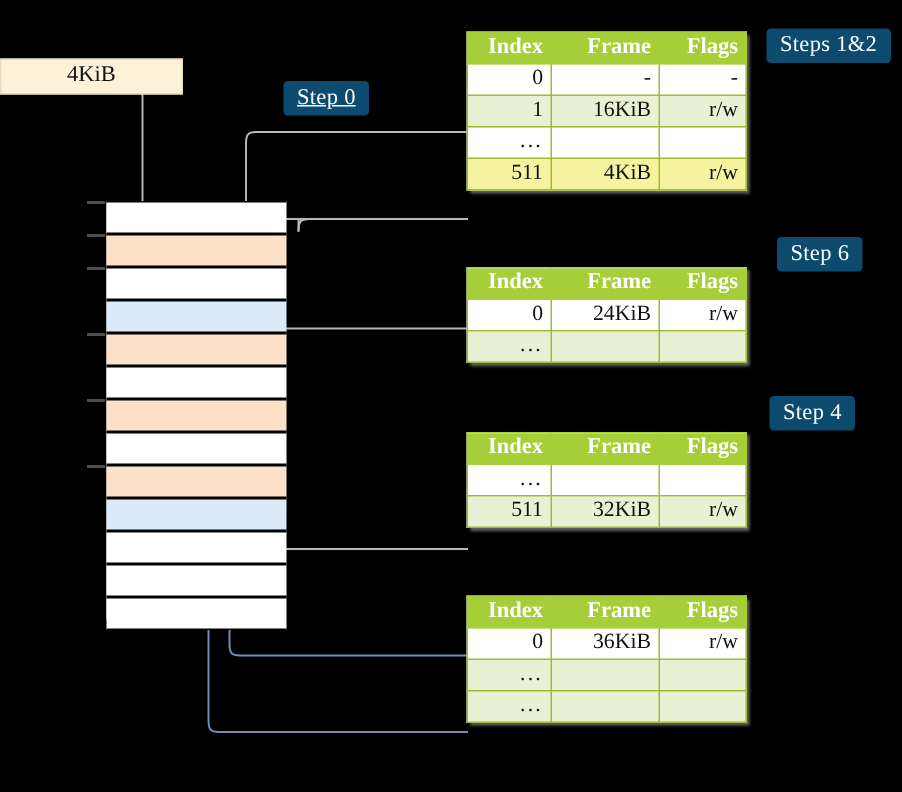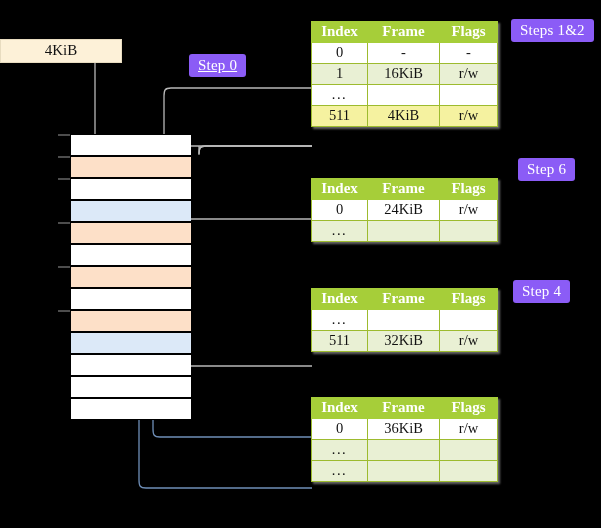--- a/index.html
+++ b/index.html
@@ -27,21 +27,21 @@
     position: absolute;
     left: 0; top: 0;
     width: 601px;
     height: 528px;
     pointer-events: none;
   }
 
   
   .step-pill {
     position: absolute;
-    background: #8b5cf6;
+    background: #0c4a6e;
     color: #ffffff;
     font-size: 15px;
     line-height: 20px;
     padding: 1px 9px 2px 9px;
     border-radius: 3px;
     white-space: nowrap;
     box-shadow: 1px 1px 0 rgba(0,0,0,0.55);
     letter-spacing: 0.2px;
   }
 
@@ -92,21 +92,21 @@
   .ptable {
     position: absolute;
     border-collapse: collapse;
     background: #ffffff;
     box-shadow: 2px 2px 2px rgba(120,120,120,0.85);
     font-size: 14.5px;
   }
   .ptable th, .ptable td {
     border: 1px solid #9dbb2e;
     padding: 1px 5px 2px 5px;
-    text-align: center;
+    text-align: right;
     height: 21px;
     box-sizing: border-box;
     color: #111111;
     font-weight: normal;
     white-space: nowrap;
   }
   .ptable th {
     background: #a6ce39;
     color: #ffffff;
     font-weight: bold;
@@ -176,21 +176,21 @@
 
   <div class="step-pill" style="left:189px; top:54px;text-decoration:underline;">
     <span>Step 0</span>
   </div>
   <div class="step-pill" style="left:511px; top:19px;">
     <span>Steps 1&amp;2</span>
   </div>
   <div class="step-pill" style="left:518px; top:158px;">
     <span>Step 6</span>
   </div>
-  <div class="step-pill" style="left:513px; top:280px;text-align:center;">
+  <div class="step-pill" style="left:513px; top:264px;text-align:center;">
     <span>Step 4</span>
   </div>
 
   <div id="memcol">
       <div class="memrow plain" style="top: -1.5px;"></div>
       <div class="memrow orange" style="top: 20.5px;"></div>
       <div class="memrow plain" style="top: 42.5px;"></div>
       <div class="memrow blue" style="top: 64.5px;"></div>
       <div class="memrow orange" style="top: 86.5px;"></div>
       <div class="memrow plain" style="top: 108.5px;"></div>

